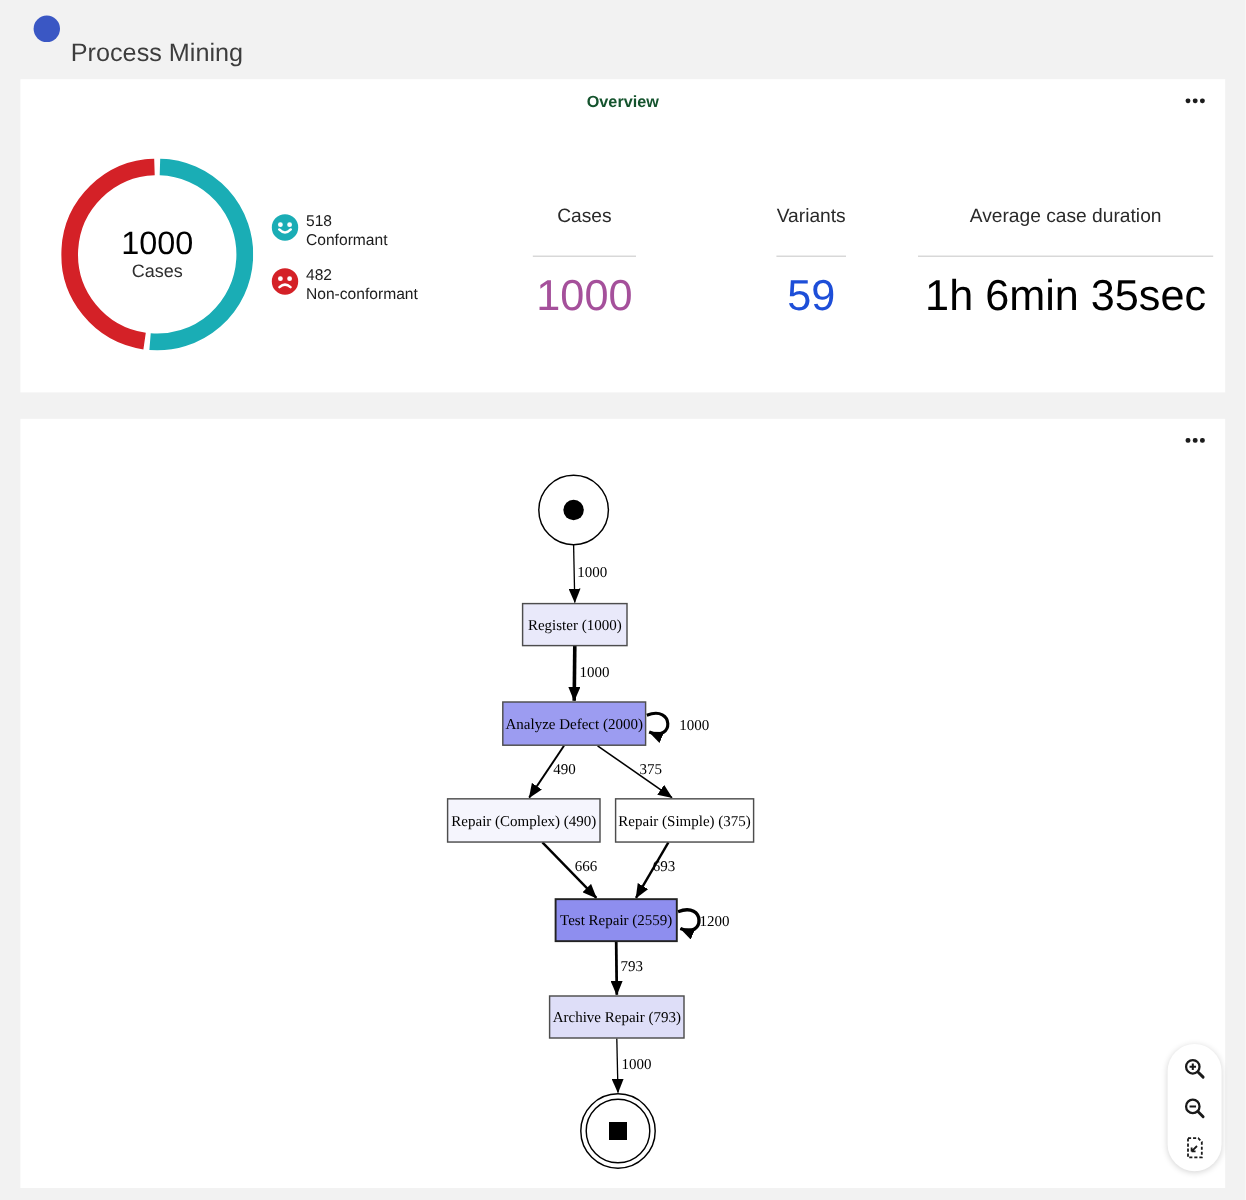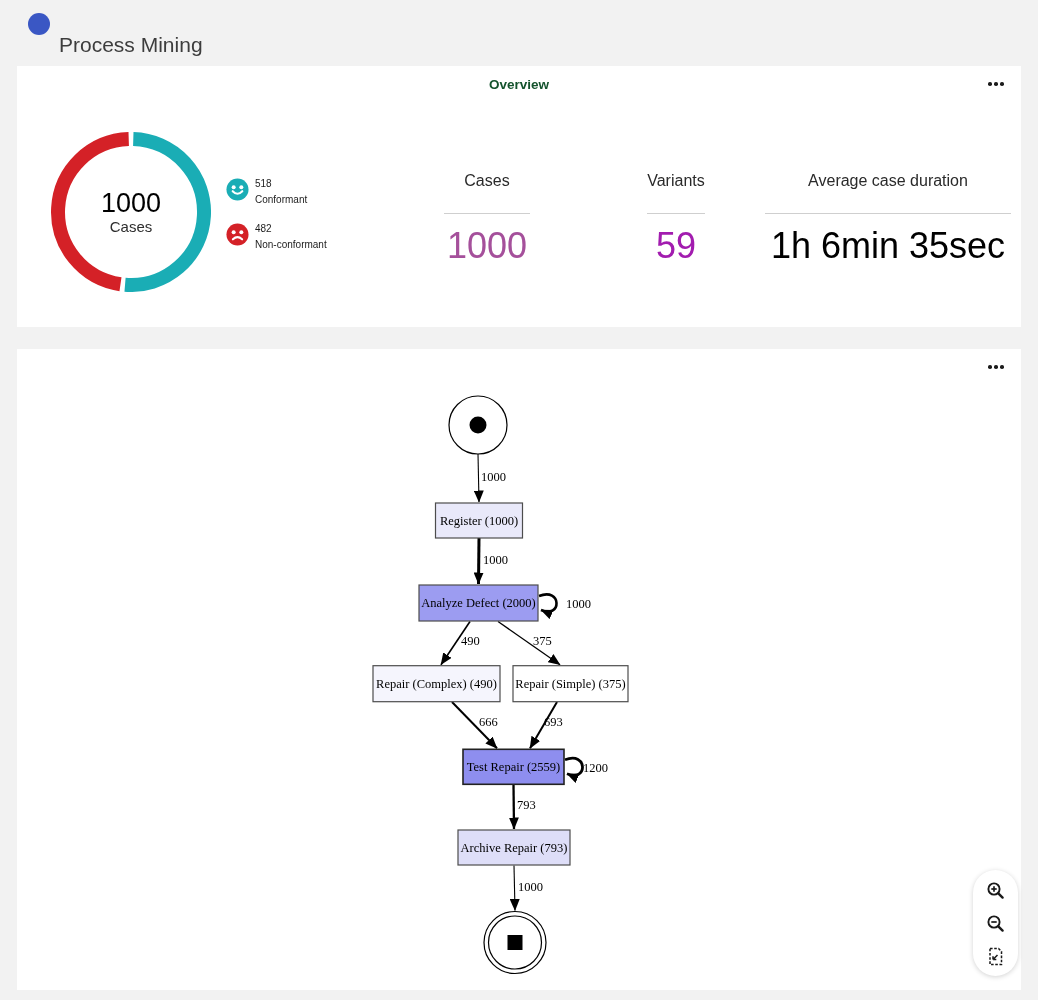--- a/index.html
+++ b/index.html
@@ -46,21 +46,21 @@
     position: absolute; left: 0; top: 57px; width: 160px;
     text-align: center; pointer-events: none;
   }
   .donut-center .big { font-size: 27px; color: #000; line-height: 28px; }
   .donut-center .small { font-size: 15px; color: #2e2e2e; line-height: 19px; }
   
   .legend-item { position: absolute; left: 209px; }
   .legend-item.one { top: 110px; }
   .legend-item.two { top: 155px; }
   .legend-icon { position: absolute; left: 0; top: 2px; width: 23px; height: 23px; }
-  .legend-text { margin-left: 29px; font-size: 10px; line-height: 15.5px; color: #1c1c1c; white-space: nowrap; }
+  .legend-text { margin-left: 29px; font-size: 13px; line-height: 15.5px; color: #1c1c1c; white-space: nowrap; }
   
   .stat-col { position: absolute; top: 106px; text-align: center; }
   .stat-col .stat-label { font-size: 16px; color: #2a2a2a; }
   .stat-col .stat-rule { height: 1px; background: #cfcfcf; margin: 23px auto 0 auto; }
   .stat-col .stat-value { margin-top: 13px; font-size: 36px; line-height: 38px; white-space: nowrap; }
   .stat-cases    { left: 375px; width: 190px; }
   .stat-cases    .stat-rule { width: 86px; }
   .stat-variants { left: 564px; width: 190px; }
   .stat-variants .stat-rule { width: 58px; }
   .stat-duration { left: 748px; width: 246px; }
@@ -136,21 +136,21 @@
 
   <div class="stat-col stat-cases">
     <div class="stat-label">Cases</div>
     <div class="stat-rule"></div>
     <div class="stat-value stat-value-0" style="color: rgb(165, 80, 155);">1000</div>
   </div>
 
   <div class="stat-col stat-variants">
     <div class="stat-label">Variants</div>
     <div class="stat-rule"></div>
-    <div class="stat-value stat-value-1" style="color: #a21caf;">59</div>
+    <div class="stat-value stat-value-1" style="color: #1d4ed8;">59</div>
   </div>
 
   <div class="stat-col stat-duration">
     <div class="stat-label">Average case duration</div>
     <div class="stat-rule"></div>
     <div class="stat-value stat-value-2" style="color: #000000;">1h 6min 35sec</div>
   </div>
 </div>
 
 <div class="card card-dfg">

